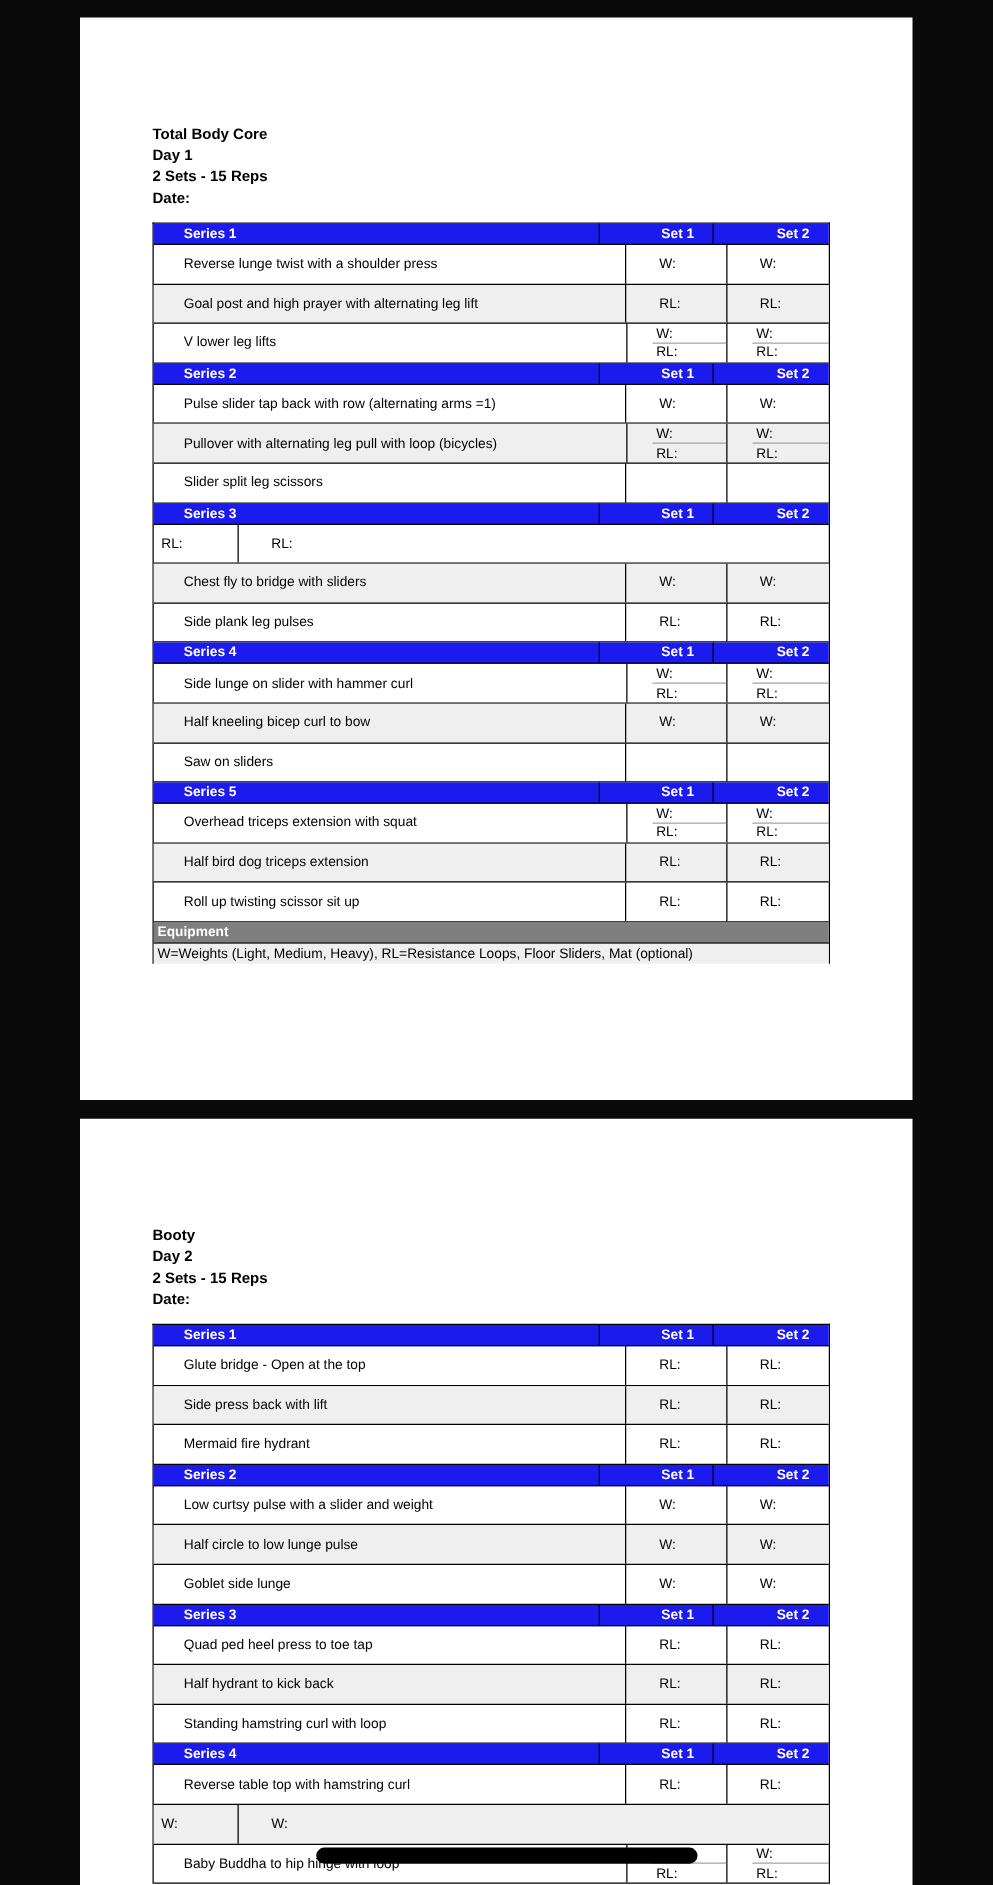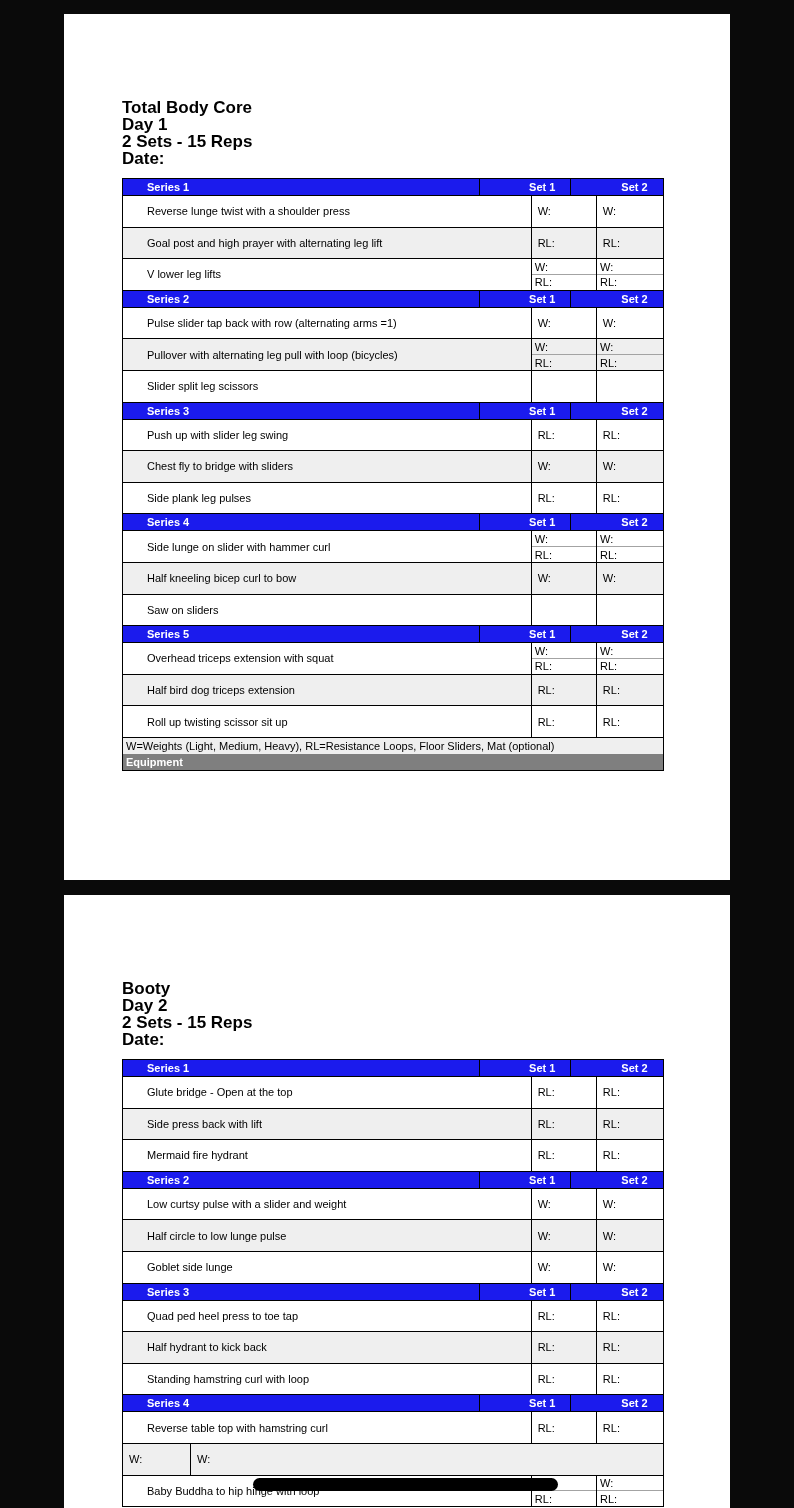--- a/index.html
+++ b/index.html
@@ -14,33 +14,33 @@
   .page{
     position:absolute;
     left:64px;
     width:666px;
     background:#ffffff;
   }
   #page1{top:14px;height:866px;}
   #page2{top:895px;height:866px;}
   .content{padding:85px 0 0 58px;}
   .titleblock{
-    font-size:17px;
+    font-size:12px;
     font-weight:bold;
     line-height:17px;
     margin-bottom:11px;
   }
   .wtable{
     width:542px;
     border:1px solid #000;
     border-bottom:none;
     background:#fff;
   }
   .trow{display:flex;border-bottom:1px solid #000;}
-  .trow.body{height:31.6px;}
+  .trow.body{height:31.6px;gap:20px;}
   .trow.body.shade{background:#efefef;}
   .trow.thead{
     height:17px;
     background:#1b1bed;
     color:#fff;
     font-weight:bold;
   }
   .cell{font-size:11px;}
   .c-ex{
     width:405px;
@@ -177,21 +177,20 @@
           <div class="cell c-ex">Slider split leg scissors</div>
           <div class="cell c-set"></div>
           <div class="cell c-set last"></div>
         </div>
         <div class="trow thead">
           <div class="cell c-ex">Series 3</div>
           <div class="cell c-set">Set 1</div>
           <div class="cell c-set last">Set 2</div>
         </div>
         <div class="trow body">
-          <div class="cell c-ex">Push up with slider leg swing</div>
           <div class="cell c-set">
             <div class="line">RL:</div>
           </div>
           <div class="cell c-set last">
             <div class="line">RL:</div>
           </div>
         </div>
         <div class="trow body shade">
           <div class="cell c-ex">Chest fly to bridge with sliders</div>
           <div class="cell c-set">
@@ -267,25 +266,25 @@
         </div>
         <div class="trow body">
           <div class="cell c-ex">Roll up twisting scissor sit up</div>
           <div class="cell c-set">
             <div class="line">RL:</div>
           </div>
           <div class="cell c-set last">
             <div class="line">RL:</div>
           </div>
         </div>
+        <div class="trow eqhead">
+          <div class="cell full">Equipment</div>
+        </div>
         <div class="trow eqnote">
           <div class="cell full">W=Weights (Light, Medium, Heavy), RL=Resistance Loops, Floor Sliders, Mat (optional)</div>
-        </div>
-        <div class="trow eqhead">
-          <div class="cell full">Equipment</div>
         </div>
       </div>
   </div>
 </div>
 
 <div class="page" id="page2">
   <div class="content">
     <div class="titleblock">
       <div>Booty</div>
       <div>Day 2</div>

